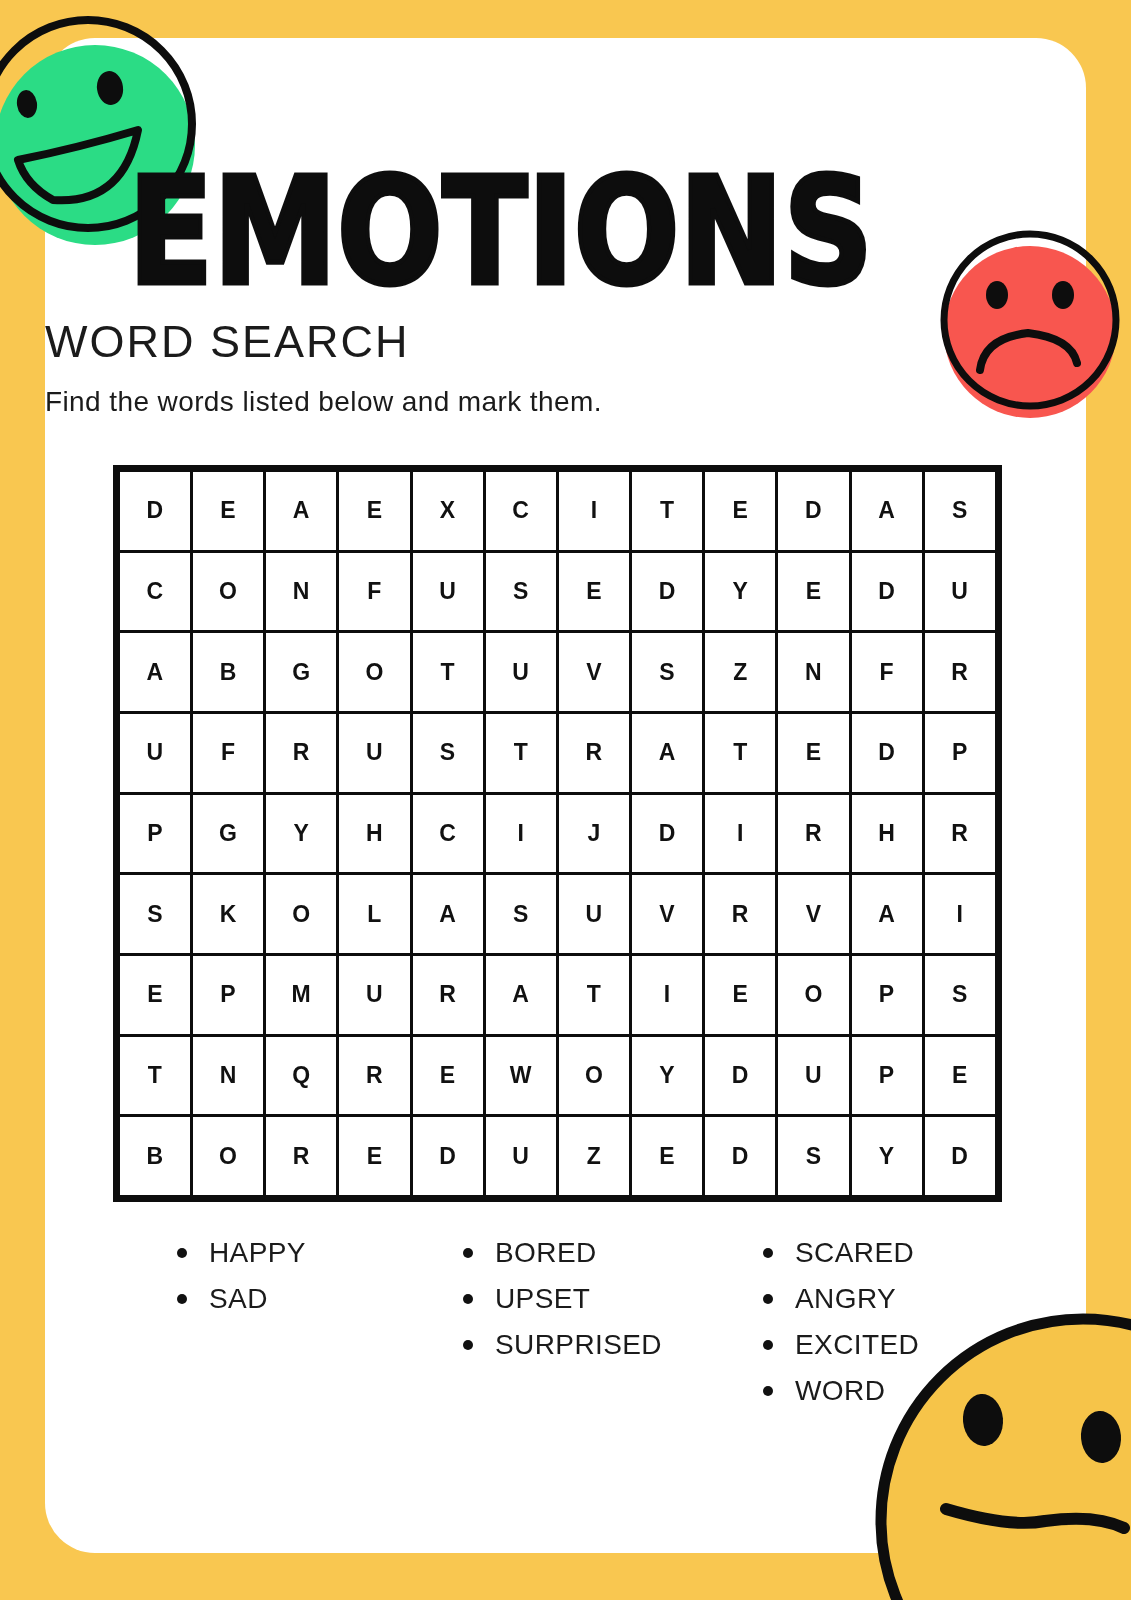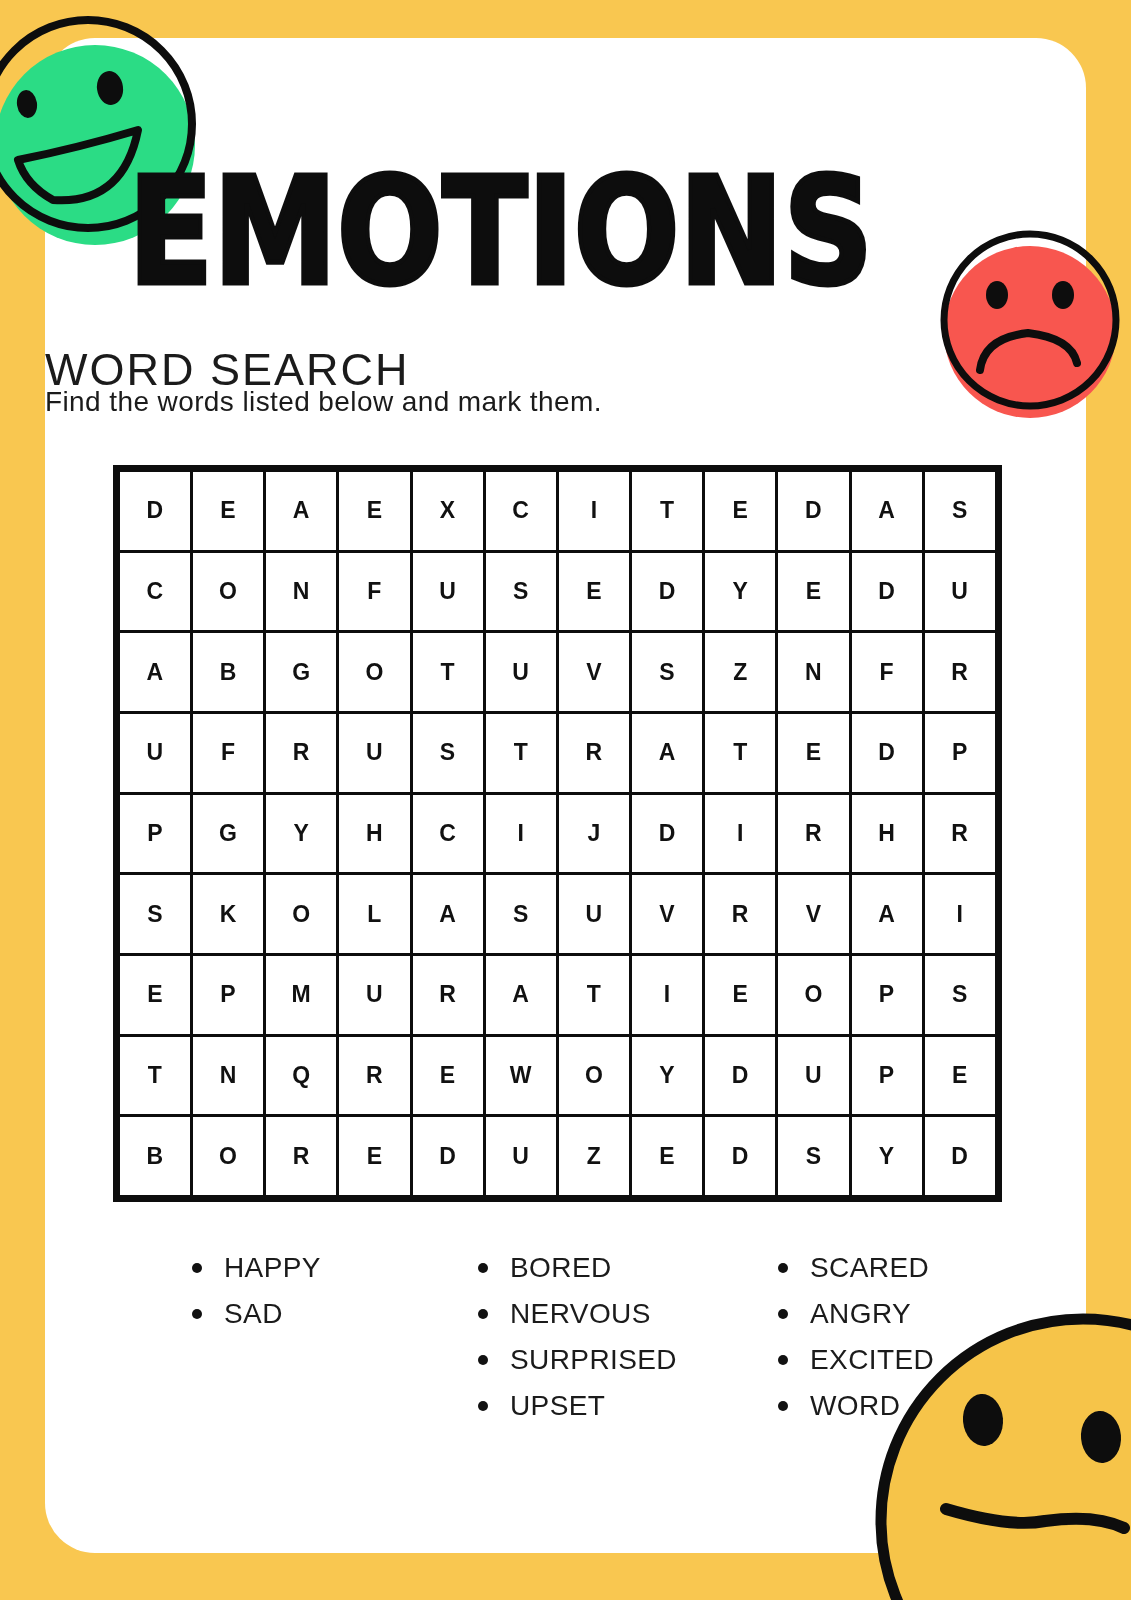--- a/index.html
+++ b/index.html
@@ -29,21 +29,21 @@
     font-weight: 800;
     font-size: 148px;
     line-height: 1.0;
     letter-spacing: 0px;
     color: #0d0d0d;
     -webkit-text-stroke: 5px #0d0d0d;
     transform: scaleX(0.84);
     transform-origin: center;
     white-space: nowrap;
   }
-  .subtitle-wrap { top: 316px; margin-top: 28px; }
+  .subtitle-wrap { top: 316px; }
   .page-subtitle {
     font-size: 45px;
     font-weight: 400;
     letter-spacing: 2px;
     color: #1b1b1b;
   }
   .instruction-wrap { top: 386px; }
   .page-instruction {
     font-size: 28px;
     font-weight: 400;
@@ -69,21 +69,21 @@
     font-weight: bold;
     font-size: 23px;
     letter-spacing: 0.5px;
     color: #111;
   }
 
   .word-col {
     position: absolute;
     top: 1229px;
     list-style: none;
-    margin: 16px; padding: 0;
+    margin: 1px; padding: 0;
   }
   .word-col-1 { left: 176px; }
   .word-col-2 { left: 462px; text-align: center; }
   .word-col-3 { left: 762px; }
   .word-col li {
     height: 46px;
     display: flex; align-items: center;
     font-size: 28px;
     letter-spacing: 0.4px;
     color: #1b1b1b;
@@ -257,29 +257,25 @@
       <span>SAD</span>
     </li>
   </ul>
 <ul class="word-col word-col-2">
     <li>
       <span class="dot"></span>
       <span>BORED</span>
     </li>
     <li>
       <span class="dot"></span>
-      <span>NERVOUS</span>
+      <span>UPSET</span>
     </li>
     <li>
       <span class="dot"></span>
       <span>SURPRISED</span>
-    </li>
-    <li>
-      <span class="dot"></span>
-      <span>UPSET</span>
     </li>
   </ul>
 <ul class="word-col word-col-3">
     <li>
       <span class="dot"></span>
       <span>SCARED</span>
     </li>
     <li>
       <span class="dot"></span>
       <span>ANGRY</span>

